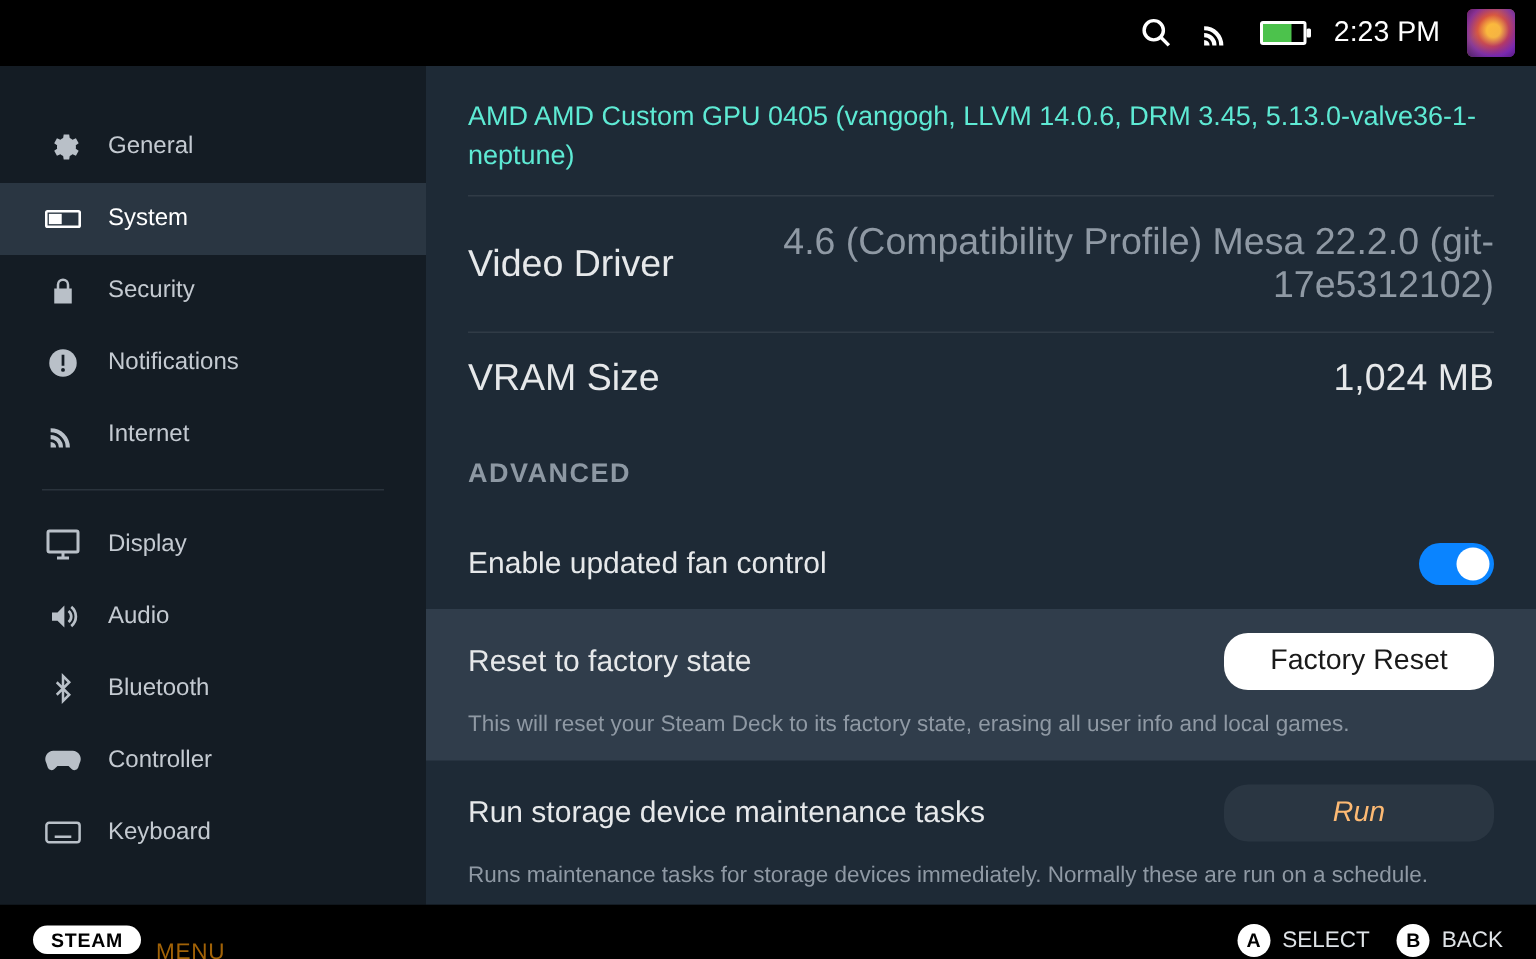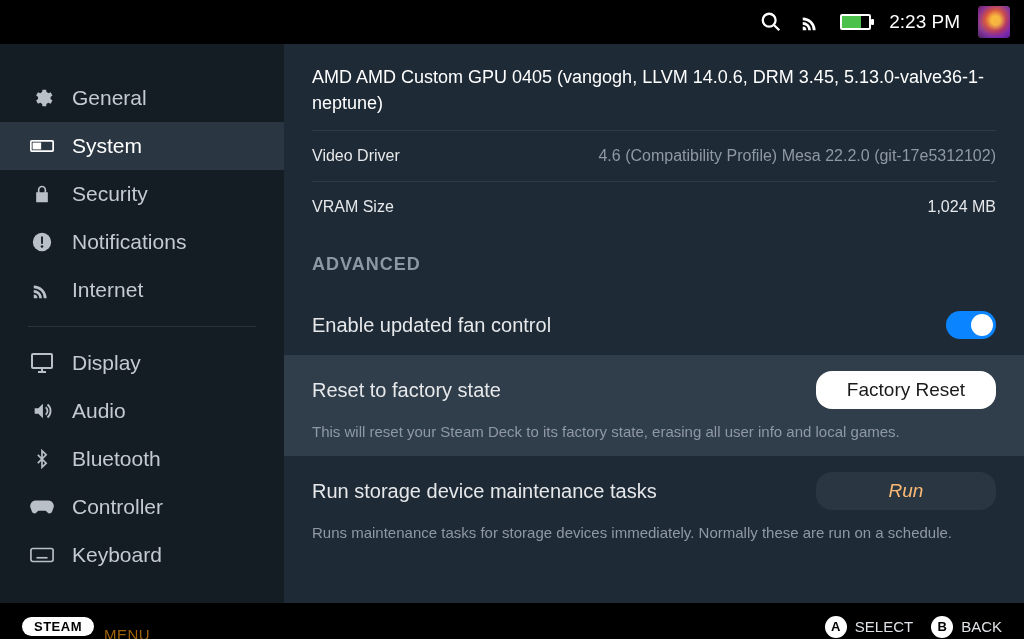--- a/index.html
+++ b/index.html
@@ -9,31 +9,31 @@
   .battery { width: 31px; height: 16px; border: 2px solid #fff; border-radius: 2px; position: relative; display: flex; align-items: center; }
   .battery::after { content: ""; position: absolute; right: -5px; top: 3px; width: 3px; height: 6px; background: #fff; border-radius: 1px; }
   .battery-fill { background: #4cc24c; height: 100%; width: 70%; }
   .clock { font-size: 19px; font-weight: 500; color: #fff; }
   .avatar { width: 32px; height: 32px; border-radius: 4px; background: linear-gradient(135deg, #d03a3a 0%, #e8a030 35%, #6b2fb5 75%, #932bd8 100%); position: relative; overflow: hidden; }
   .avatar::after { content: ""; position: absolute; inset: 0; background: radial-gradient(circle at 55% 45%, rgba(255,190,60,.9) 18%, rgba(210,60,70,.7) 42%, rgba(120,40,170,.8) 68%, rgba(60,20,100,.9) 100%); }
 
   .body { position: absolute; top: 44px; left: 0; right: 0; bottom: 36px; display: flex; background: #141c24; }
 
   .sidebar { width: 284px; background: #141c24; padding-top: 30px; display: flex; flex-direction: column; }
-  .side-item { display: flex; align-items: center; gap: 18px; padding: 12px 0 12px 30px; font-size: 21px; color: #c4cad1; cursor: pointer; }
+  .side-item { display: flex; align-items: center; gap: 18px; padding: 12px 0 12px 30px; font-size: 16px; color: #c4cad1; cursor: pointer; }
   .side-item.selected { background: #2a3642; color: #fff; font-weight: 500; }
   .side-item .ico { width: 24px; height: 24px; display: flex; align-items: center; justify-content: center; color: #b9c0c8; }
   .side-item.selected .ico { color: #fff; }
   .side-sep { height: 1px; background: #2a333c; margin: 12px 28px; }
 
   .main { flex: 1; background: #1e2a36; overflow: hidden; position: relative; }
   .main-inner { padding: 0 28px 20px 28px; }
-  .gpu-desc { color: #ffffff; font-size: 18px; line-height: 1.45; padding-top: 20px; }
+  .gpu-desc { color: #5eead4; font-size: 18px; line-height: 1.45; padding-top: 20px; }
   .divider { height: 1px; background: #303b46; margin: 14px 0; }
-  .kv-row { display: flex; justify-content: center; align-items: center; font-size: 16px; padding: 2px 0; }
+  .kv-row { display: flex; justify-content: center; align-items: center; font-size: 25px; padding: 2px 0; }
   .kv-row .k { color: #e6e8ea; }
   .kv-row .v { color: #8f99a4; text-align: right; flex: 1; margin-left: 40px; }
 
   .section-hdr { color: #8d98a3; font-size: 18px; font-weight: 600; letter-spacing: 1px; margin-top: 36px; }
 
   .row { padding: 16px 28px; }
   .row-inner { display: flex; justify-content: space-between; align-items: center; }
   .row-title { font-size: 20px; color: #e6e8ea; }
   .row-desc { font-size: 15px; color: #8f99a4; margin-top: 14px; }
   .row.hl { background: #303d4b; }

